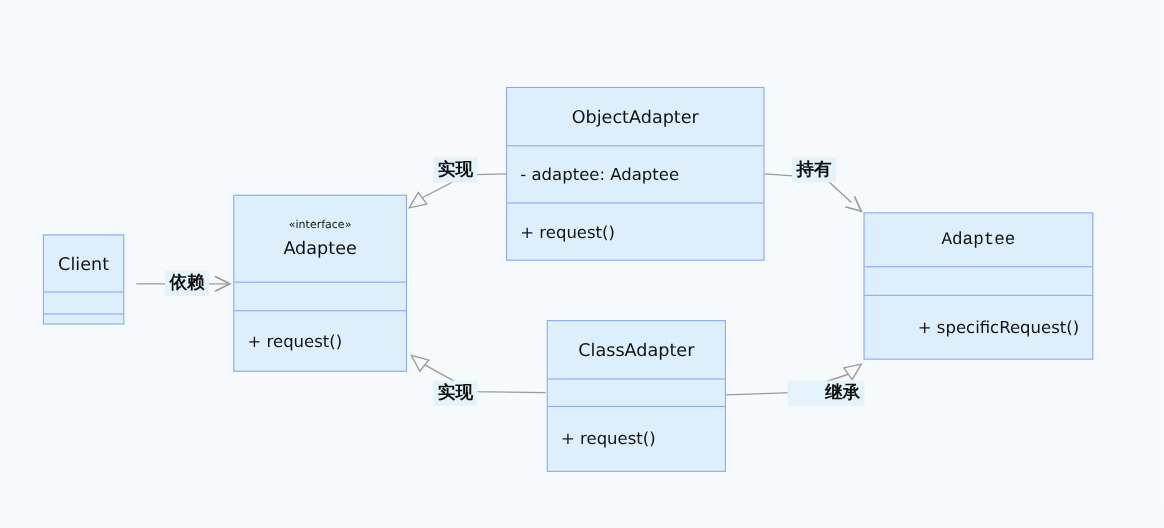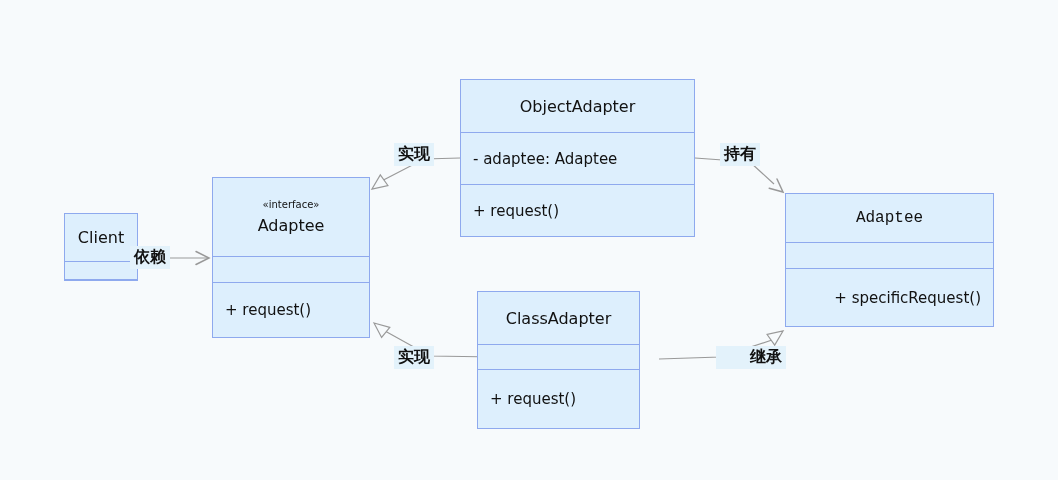--- a/index.html
+++ b/index.html
@@ -38,55 +38,55 @@
     border-top: none;
     flex-direction: column;
     justify-content: center;
     text-align: center;
     font-size: 16px;
     padding: 0 6px;
   }
   .stereotype { font-size: 10px; margin-bottom: 6px; }
 
   
-  #client        { left: 64px;  top: 213px; width: 74px;  height: 68px; }
+  #client        { left: 39px;  top: 213px; width: 74px;  height: 82px; }
   #client .title-compartment   { height: 51px; }
   #client .attr-compartment    { height: 20px; }
   #client .method-compartment  { flex: 1; }
 
   #target        { left: 212px; top: 177px; width: 158px; height: 161px; }
   #target .title-compartment   { height: 78px; }
   #target .attr-compartment    { height: 26px; }
   #target .method-compartment  { flex: 1; }
 
   #object-adapter { left: 460px; top: 79px; width: 235px; height: 158px; }
   #object-adapter .title-compartment  { height: 52px; }
   #object-adapter .attr-compartment   { height: 52px; }
   #object-adapter .method-compartment { flex: 1; }
 
-  #class-adapter { left: 477px; top: 291px; width: 163px; height: 138px; }
+  #class-adapter { left: 497px; top: 291px; width: 163px; height: 138px; }
   #class-adapter .title-compartment  { height: 52px; }
   #class-adapter .attr-compartment   { height: 25px; }
   #class-adapter .method-compartment { flex: 1; }
 
   #adaptee       { left: 785px; top: 193px; width: 209px; height: 134px; }
   #adaptee .title-compartment  { height: 48px; font-family: Liberation Mono, monospace; }
   #adaptee .attr-compartment   { height: 26px; }
   #adaptee .method-compartment { flex: 1; justify-content: flex-end; }
 
   .edge-label {
     position: absolute;
     background: var(--label-bg, #e3f2fb);
     padding: 1px 4px;
     font-size: 16px;
     line-height: 1.3;
     white-space: nowrap;
     font-weight: bold;
   }
-  #lbl-dependency        { left: 130px; top: 246px; }
+  #lbl-dependency        { left: 150px; top: 246px; }
   #lbl-realization-object { left: 394px; top: 143px; }
   #lbl-association       { left: 720px; top: 143px; }
   #lbl-realization-class { left: 394px; top: 346px; }
   #lbl-inheritance       { left: 716px; top: 346px; padding-left: 34px; }
 </style>
 </head>
 <body>
 
 <div class="canvas">
 

